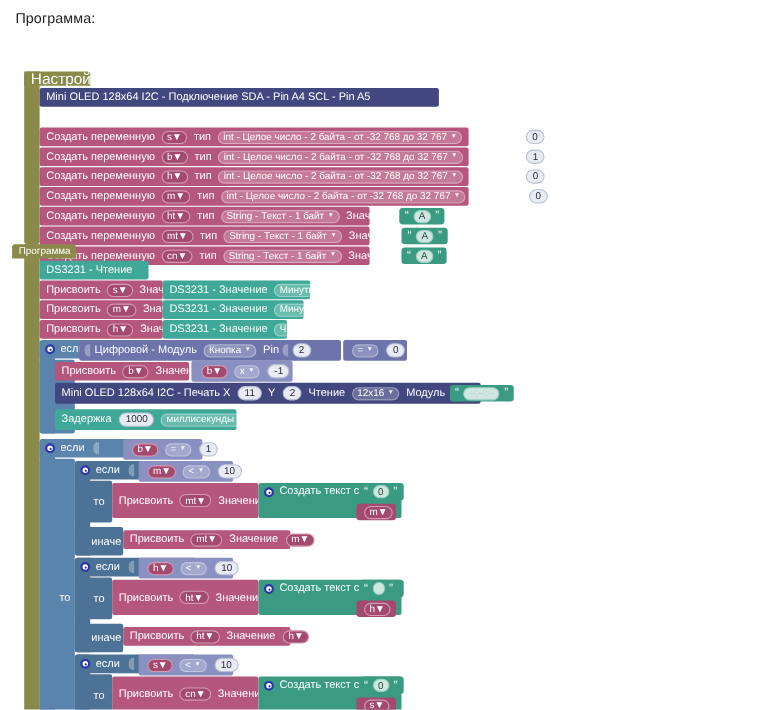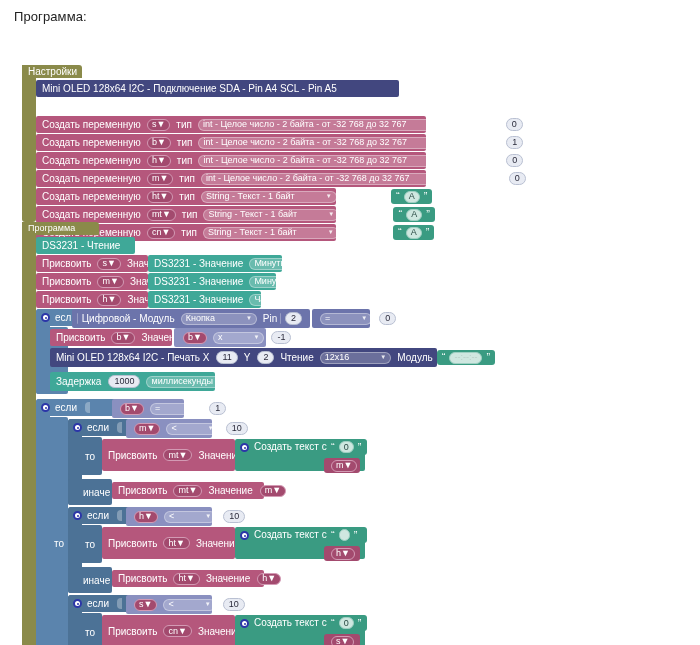--- a/index.html
+++ b/index.html
@@ -64,21 +64,20 @@
     border-radius: 8px;
     padding: 0 4px;
     height: 12px;
     font-size: 9px;
     margin: 0 3px;
     color: #fff;
   }
   .fld-drop {
     background: rgba(255,255,255,.22);
     border: 1px solid rgba(255,255,255,.35);
-    gap: 28px;
   }
   .fld-drop .car { font-size: 6px; margin-left: 3px; opacity:.85; }
   .fld-num {
     background: #e8ebf3;
     color: #2a2a3a;
     border-radius: 7px;
     padding: 0 5px;
     height: 13px;
     font-size: 9px;
     border: 1px solid #b9c0d2;
@@ -126,21 +125,21 @@
 </head>
 <body>
 
 <div id="page-title">Программа:</div>
 
 <div id="canvas">
 
   <div class="spine" style="left:22px; top:41px; width:14px; height:157px;"></div>
 
   <div class="blk c-hat-settings" style="left:22px; top:41px; width:60px; height:13px; border-radius:3px 3px 0 0; padding:0 6px;">
-    <span class="kw" style="font-size:10px;">Настройки</span>
+    <span class="kw" style="font-size:14px;">Настройки</span>
   </div>
 
   <div class="blk c-navy" style="left:36px; top:56px; width:363px;">
     <span class="lbl lbl-first">Mini OLED 128x64 I2C - Подключение  SDA - Pin A4 SCL - Pin A5</span>
   </div>
 
 
   <div class="blk c-pink" style="left:36px; top:92px; width:390px;">
     <span class="lbl lbl-first">Создать переменную</span>
     <span class="fld fld-var">
@@ -260,21 +259,21 @@
     <span class="plug"></span>
     <span class="blk c-green" style="position:relative; height:15px; padding:0 4px; border-radius:3px;">
       <span class="quote">“</span>
       <span class="fld fld-txt">A</span>
       <span class="quote">”</span>
     </span>
   </div>
 
   <div class="spine" style="left:22px; top:198px; width:14px; height:447px;"></div>
 
-  <div class="blk c-hat-prog" style="left:22px; top:198px; width:77px; height:13px; border-radius:3px 3px 0 0; padding:0 6px;">
+  <div class="blk c-hat-prog" style="left:11px; top:198px; width:58px; height:13px; border-radius:3px 3px 0 0; padding:0 6px;">
     <span class="kw" style="font-size:9px;">Программа</span>
   </div>
 
   <div class="blk c-teal" style="left:36px; top:213px; width:99px;">
     <span class="lbl lbl-first">DS3231 - Чтение</span>
   </div>
 
   <div class="blk c-pink" style="left:36px; top:231px; width:112px;">
     <span class="lbl lbl-first">Присвоить</span>
     <span class="fld fld-var">

